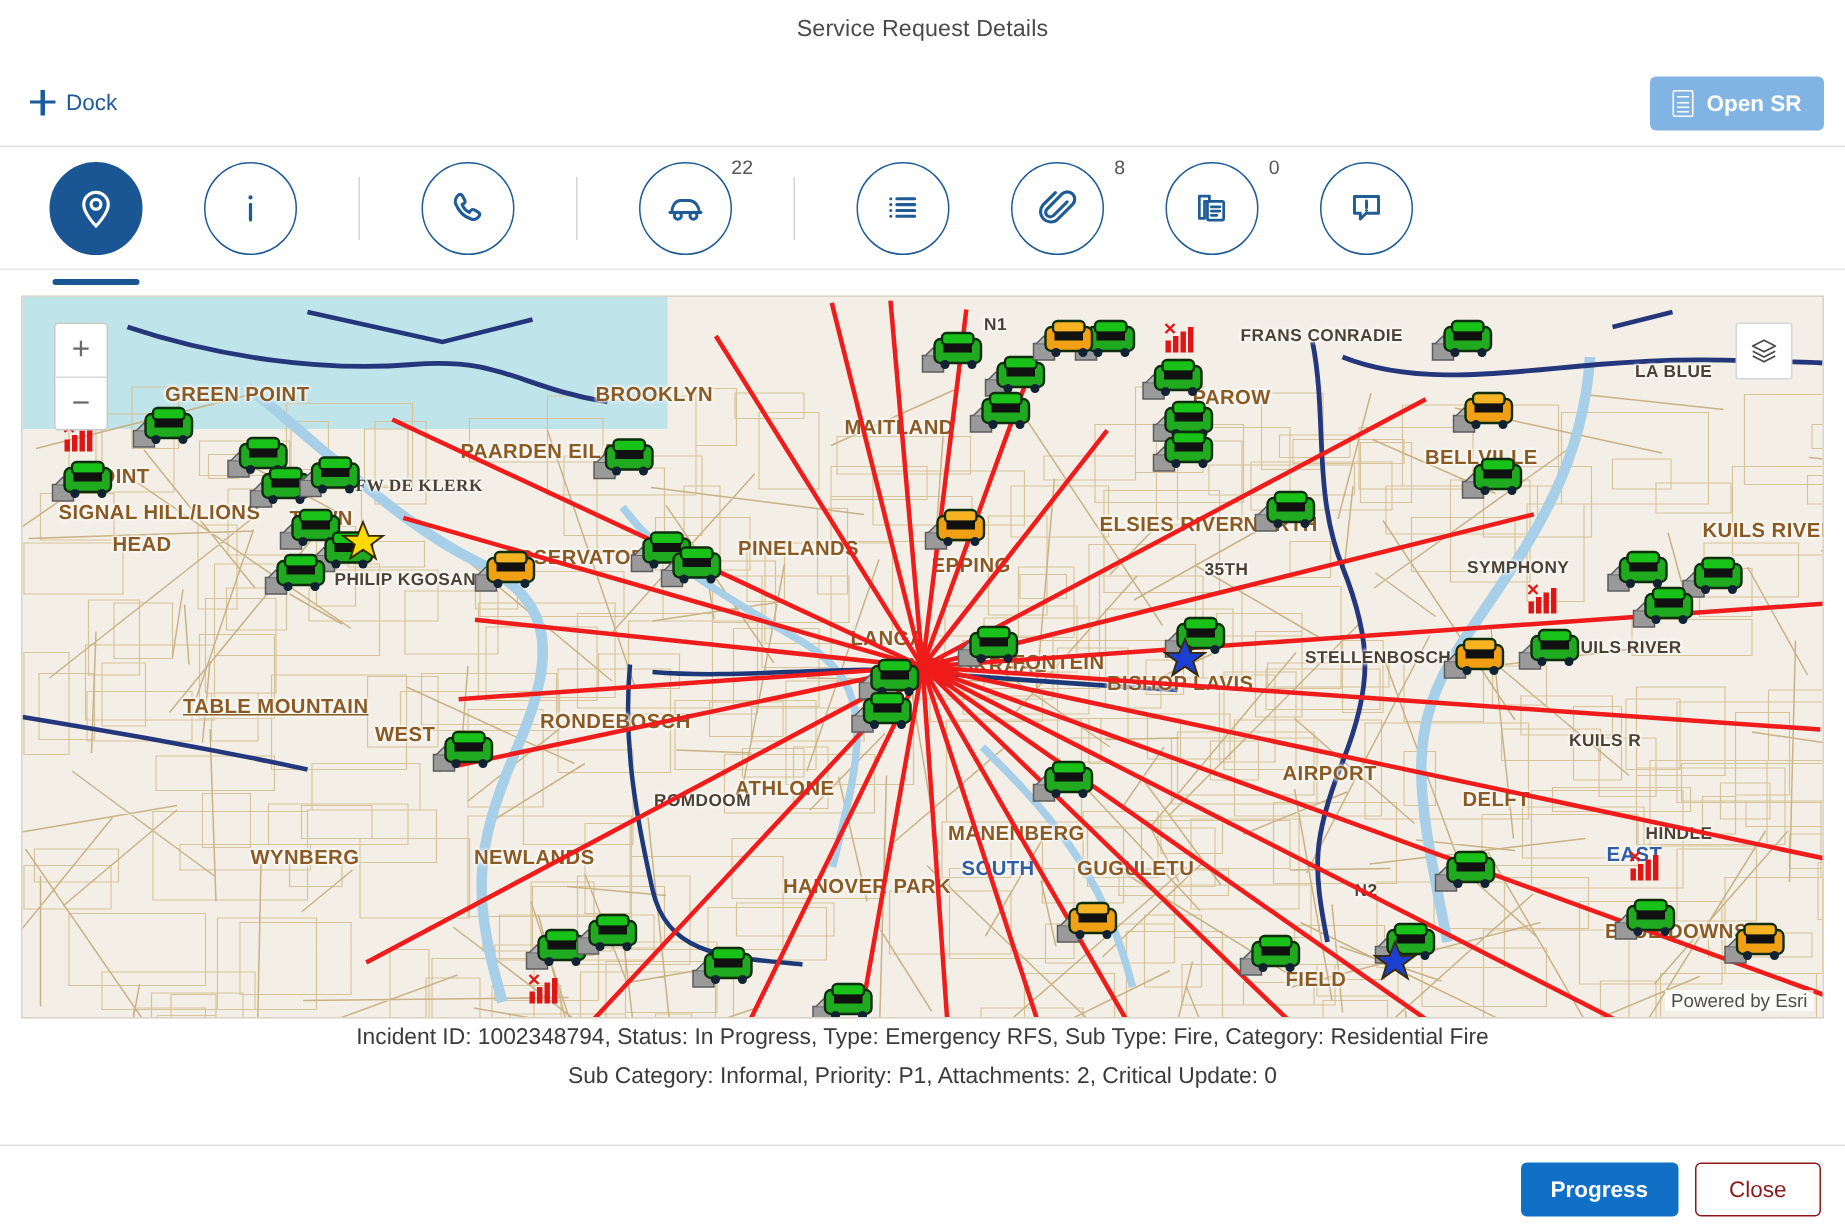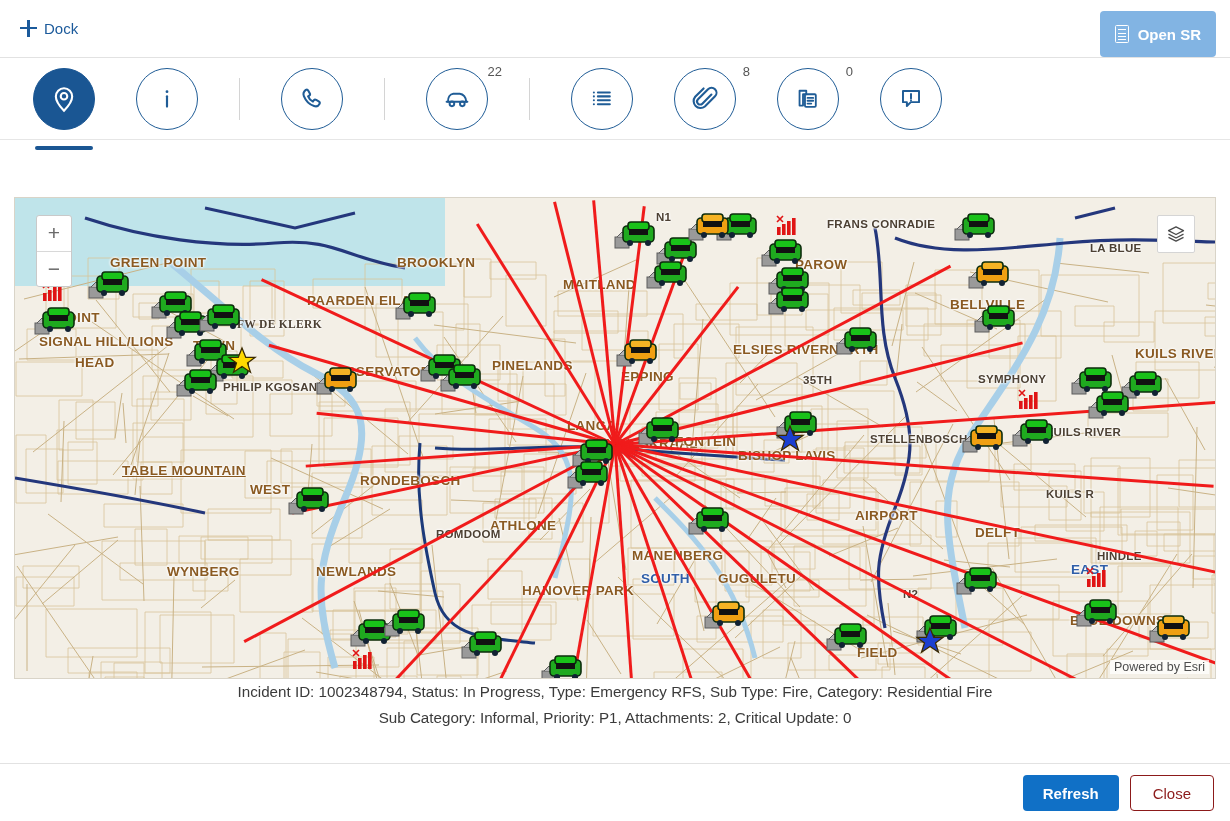--- a/index.html
+++ b/index.html
@@ -30,21 +30,21 @@
   }
   .dock .plus:before, .dock .plus:after {
     content:""; position:absolute; background:#1b5a9b;
   }
   .dock .plus:before { left:0; top:7px; width:17px; height:2.4px; }
   .dock .plus:after  { top:0; left:7.3px; height:17px; width:2.4px; }
 
   .hdr-buttons { position:absolute; right:14px; top:11px; display:flex; gap:6px; }
   .btn-sr, .btn-msr {
     display:flex; align-items:center; gap:9px;
-    height:46px; padding:0 15px; border:none; border-radius:4px;
+    height:36px; padding:0 15px; border:none; border-radius:4px;
     color:#fff; font-size:15px; font-weight:bold; cursor:pointer;
     font-family:"Liberation Sans", sans-serif;
   }
   .btn-sr  { background:#82b4e3; }
   .btn-msr { background:#0a6ac1; }
   .doc-ico { width:14px; height:18px; position:relative; flex:none; }
   .doc-ico span {
     position:absolute; border:1.6px solid #fff; border-radius:1.5px;
     inset:0;
   }
@@ -147,20 +147,23 @@
     height:36px; padding:0 22px; border:1.4px solid #8c1a1a; border-radius:4px;
     background:#fff; color:#8c1a1a; font-size:15px; cursor:pointer;
     font-family:"Liberation Sans", sans-serif;
   }
 </style>
 </head>
 <body>
 
 <div class="app">
 
+  <div class="titlebar">
+    <span>Service Request Details</span>
+  </div>
 
   <div class="actionbar">
     <div class="dock">
       <span class="plus"></span>
       <span>Dock</span>
     </div>
     <div class="hdr-buttons">
       <button class="btn-sr">
         <span class="doc-ico">
           <span></span>
@@ -833,18 +836,18 @@
     <div class="esri">Powered by Esri</div>
   </div>
 
   <div class="details">
     <span class="l2">Incident ID: 1002348794, Status: In Progress, Type: Emergency RFS, Sub Type: Fire, Category: Residential Fire</span>
     <span class="l2">Sub Category: Informal, Priority: P1, Attachments: 2, Critical Update: 0</span>
   </div>
 
   <div class="footerbar">
     <div class="inner">
-      <button class="btn-refresh">Refresh</button>
+      <button class="btn-refresh">Progress</button>
       <button class="btn-close">Close</button>
     </div>
   </div>
 
 </div>
 
 </body></html>

